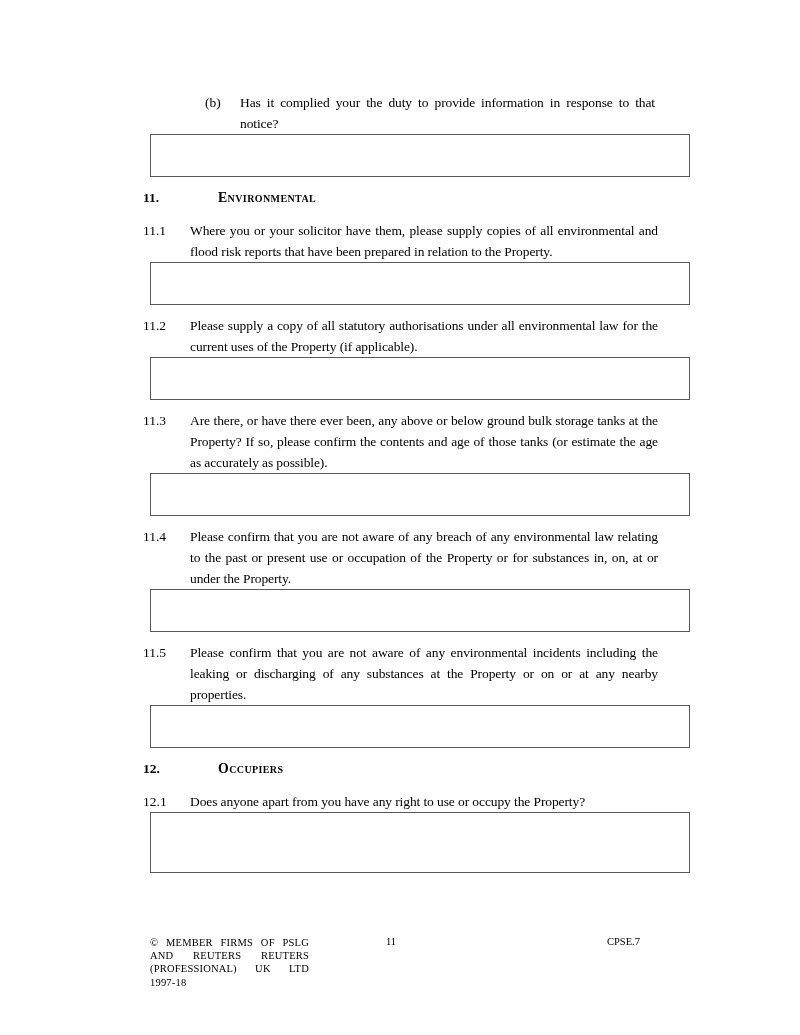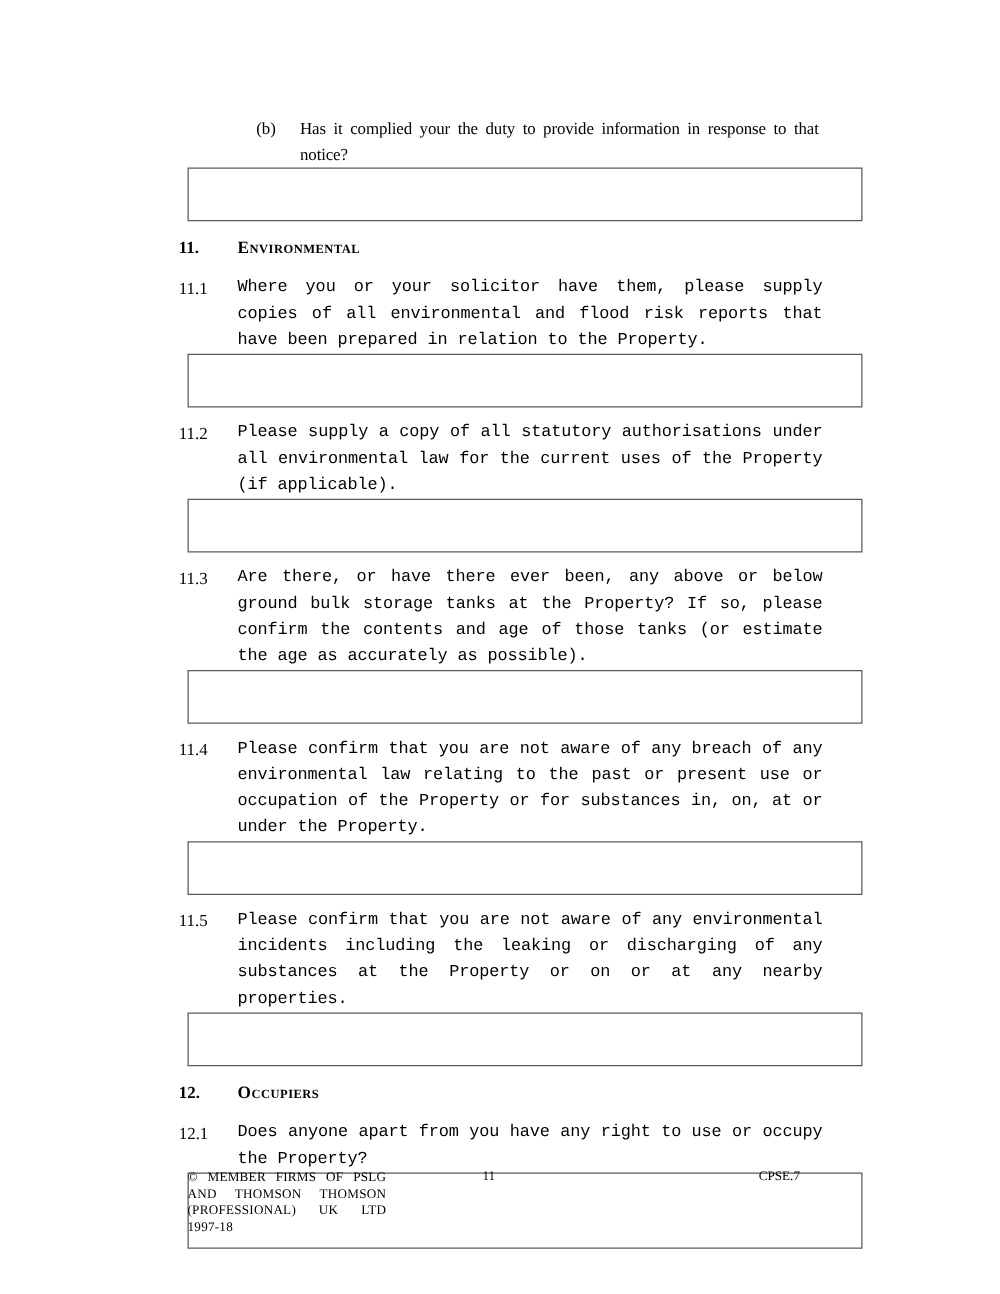--- a/index.html
+++ b/index.html
@@ -38,36 +38,37 @@
     background: #ffffff;
   }
   .answer-box.tall { height: 61px; }
   
   .section-row {
     display: flex;
     margin: 2px 0 12px 0;
     line-height: 21px;
     font-weight: bold;
     font-size: 13.5px;
+    gap: 28px;
   }
   .sec-num { width: 47px; flex: 0 0 47px; }
   .sec-title {
     font-variant: small-caps;
     letter-spacing: 0.4px;
     font-size: 13.8px;
     font-family: Liberation Serif, serif;
   }
   
   .q-row {
     display: flex;
     line-height: 21px;
     font-size: 13.5px;
   }
   .q-num { width: 47px; flex: 0 0 47px; }
-  .q-text { width: 468px; text-align: justify; letter-spacing: -0.1px; font-family: Liberation Mono, monospace; }
+  .q-text { width: 468px; text-align: justify; letter-spacing: -0.1px; }
   
   .footer { position: absolute; top: 936px; left: 0; width: 800px; font-size: 10.5px; }
   .footer-left {
     position: absolute; left: 150px; top: 0; width: 159px;
     line-height: 13.2px; letter-spacing: 0.2px;
   }
   .footer-left .jline { text-align: justify; text-align-last: justify; }
   .footer-left .lline { text-align: left; }
   .footer-page { position: absolute; left: 386px; top: 0; }
   .footer-code { position: absolute; left: 607px; top: 0; text-align: center; }
@@ -128,20 +129,20 @@
       <span class="q-num">12.1</span>
       <div class="q-text">Does anyone apart from you have any right to use or occupy the Property?</div>
     </div>
     <div class="answer-box tall"></div>
 
   </div>
 
   <div class="footer">
     <div class="footer-left">
       <div class="jline">© MEMBER FIRMS OF PSLG</div>
-      <div class="jline">AND THOMSON THOMSON</div>
+      <div class="jline">AND REUTERS REUTERS</div>
       <div class="jline">(PROFESSIONAL) UK LTD</div>
       <div class="lline">1997-18</div>
     </div>
     <div class="footer-page">11</div>
     <div class="footer-code">CPSE.7</div>
   </div>
 </div>
 
 </body></html>

